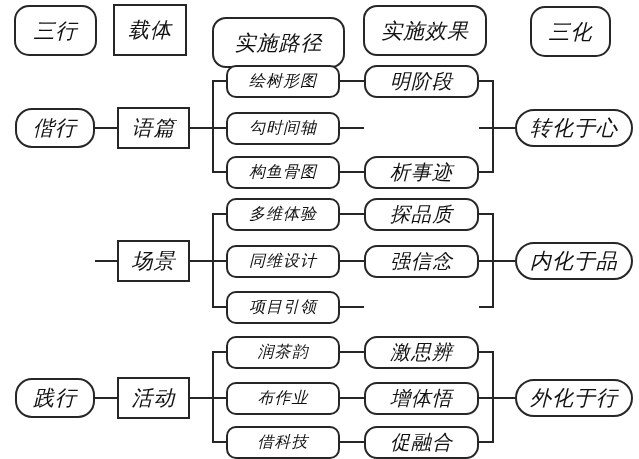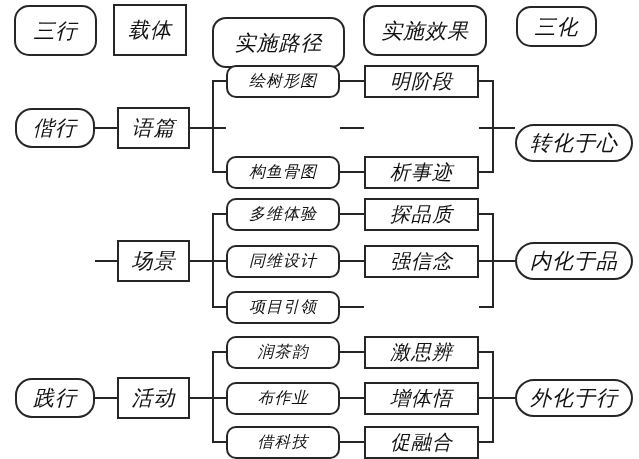--- a/index.html
+++ b/index.html
@@ -13,47 +13,48 @@
     background:var(--bg,#ffffff);border:2px solid var(--bd,#262626);
     box-sizing:border-box;font-size:21px;letter-spacing:1px;z-index:2;
     white-space:nowrap;
     font-style:italic;
   }
   
   .h-1{left:14px;top:5px;width:83px;height:51px;border-radius:15px;}
   .h-2{left:113px;top:4px;width:74px;height:52px;border-radius:0;}
   .h-3{left:212px;top:5px;width:133px;height:51px;border-radius:14px;margin-top:12px;}
   .h-4{left:363px;top:5px;width:124px;height:51px;border-radius:14px;text-align:center;}
-  .h-5{left:516px;top:6px;width:81px;height:41px;border-radius:15px;}
+  .h-5{left:530px;top:6px;width:81px;height:51px;border-radius:15px;}
   
   .c-act{left:15px;width:80px;height:40px;border-radius:17px;}
   .c-carrier{left:117px;width:73px;height:42px;border-radius:0;}
   .c-path{left:226px;width:114px;height:33px;border-radius:10px;font-size:16px;}
-  .c-effect{left:364px;width:115px;height:33px;border-radius:0;font-size:20px;}
+  .c-effect{left:364px;width:115px;height:33px;border-radius:13px;font-size:20px;}
   .c-outcome{left:515px;width:118px;height:38px;border-radius:19px;}
   .line{position:absolute;background:var(--bd,#262626);z-index:1;}
 </style>
 </head>
 <body>
 
 <div id="canvas">
 
   <div class="box h-1">三行</div>
   <div class="box h-2">载体</div>
   <div class="box h-3">实施路径</div>
   <div class="box h-4">实施效果</div>
   <div class="box h-5">三化</div>
 
   <div class="box c-act" style="top:108px">偕行</div>
   <div class="box c-carrier" style="top:107px">语篇</div>
   <div class="box c-path" style="top:65px">绘树形图</div>
+  <div class="box c-path" style="top:112px">勾时间轴</div>
   <div class="box c-path" style="top:156px">构鱼骨图</div>
   <div class="box c-effect" style="top:65px">明阶段</div>
   <div class="box c-effect" style="top:156px">析事迹</div>
-  <div class="box c-outcome" style="top:124px">转化于心</div>
+  <div class="box c-outcome" style="top:109px">转化于心</div>
 
   <div class="box c-carrier" style="top:240px">场景</div>
   <div class="box c-path" style="top:198px">多维体验</div>
   <div class="box c-path" style="top:245px">同维设计</div>
   <div class="box c-path" style="top:291px">项目引领</div>
   <div class="box c-effect" style="top:198px">探品质</div>
   <div class="box c-effect" style="top:245px">强信念</div>
   <div class="box c-outcome" style="top:242px">内化于品</div>
 
   <div class="box c-act" style="top:378px">践行</div>

